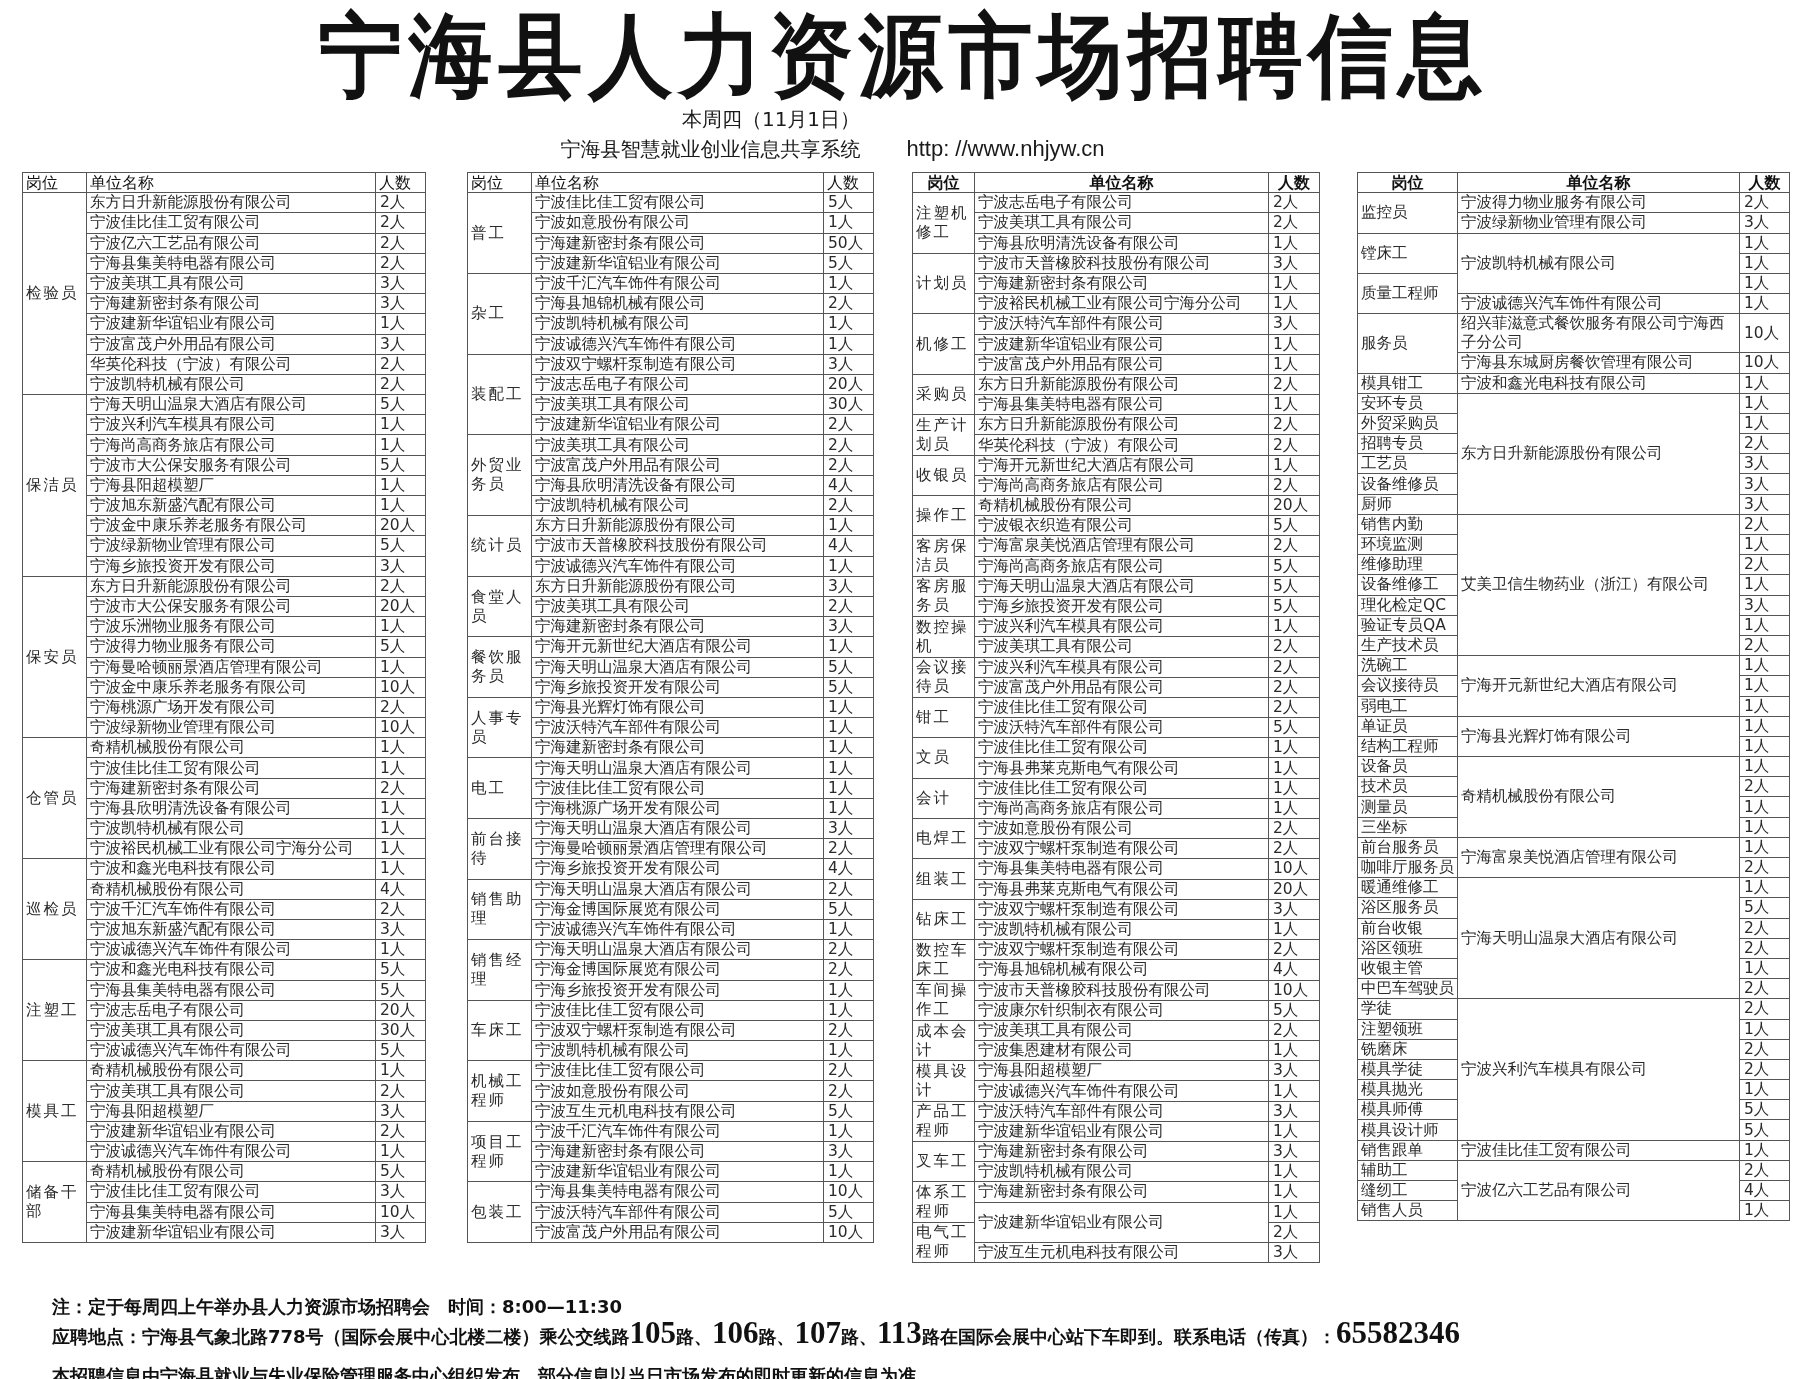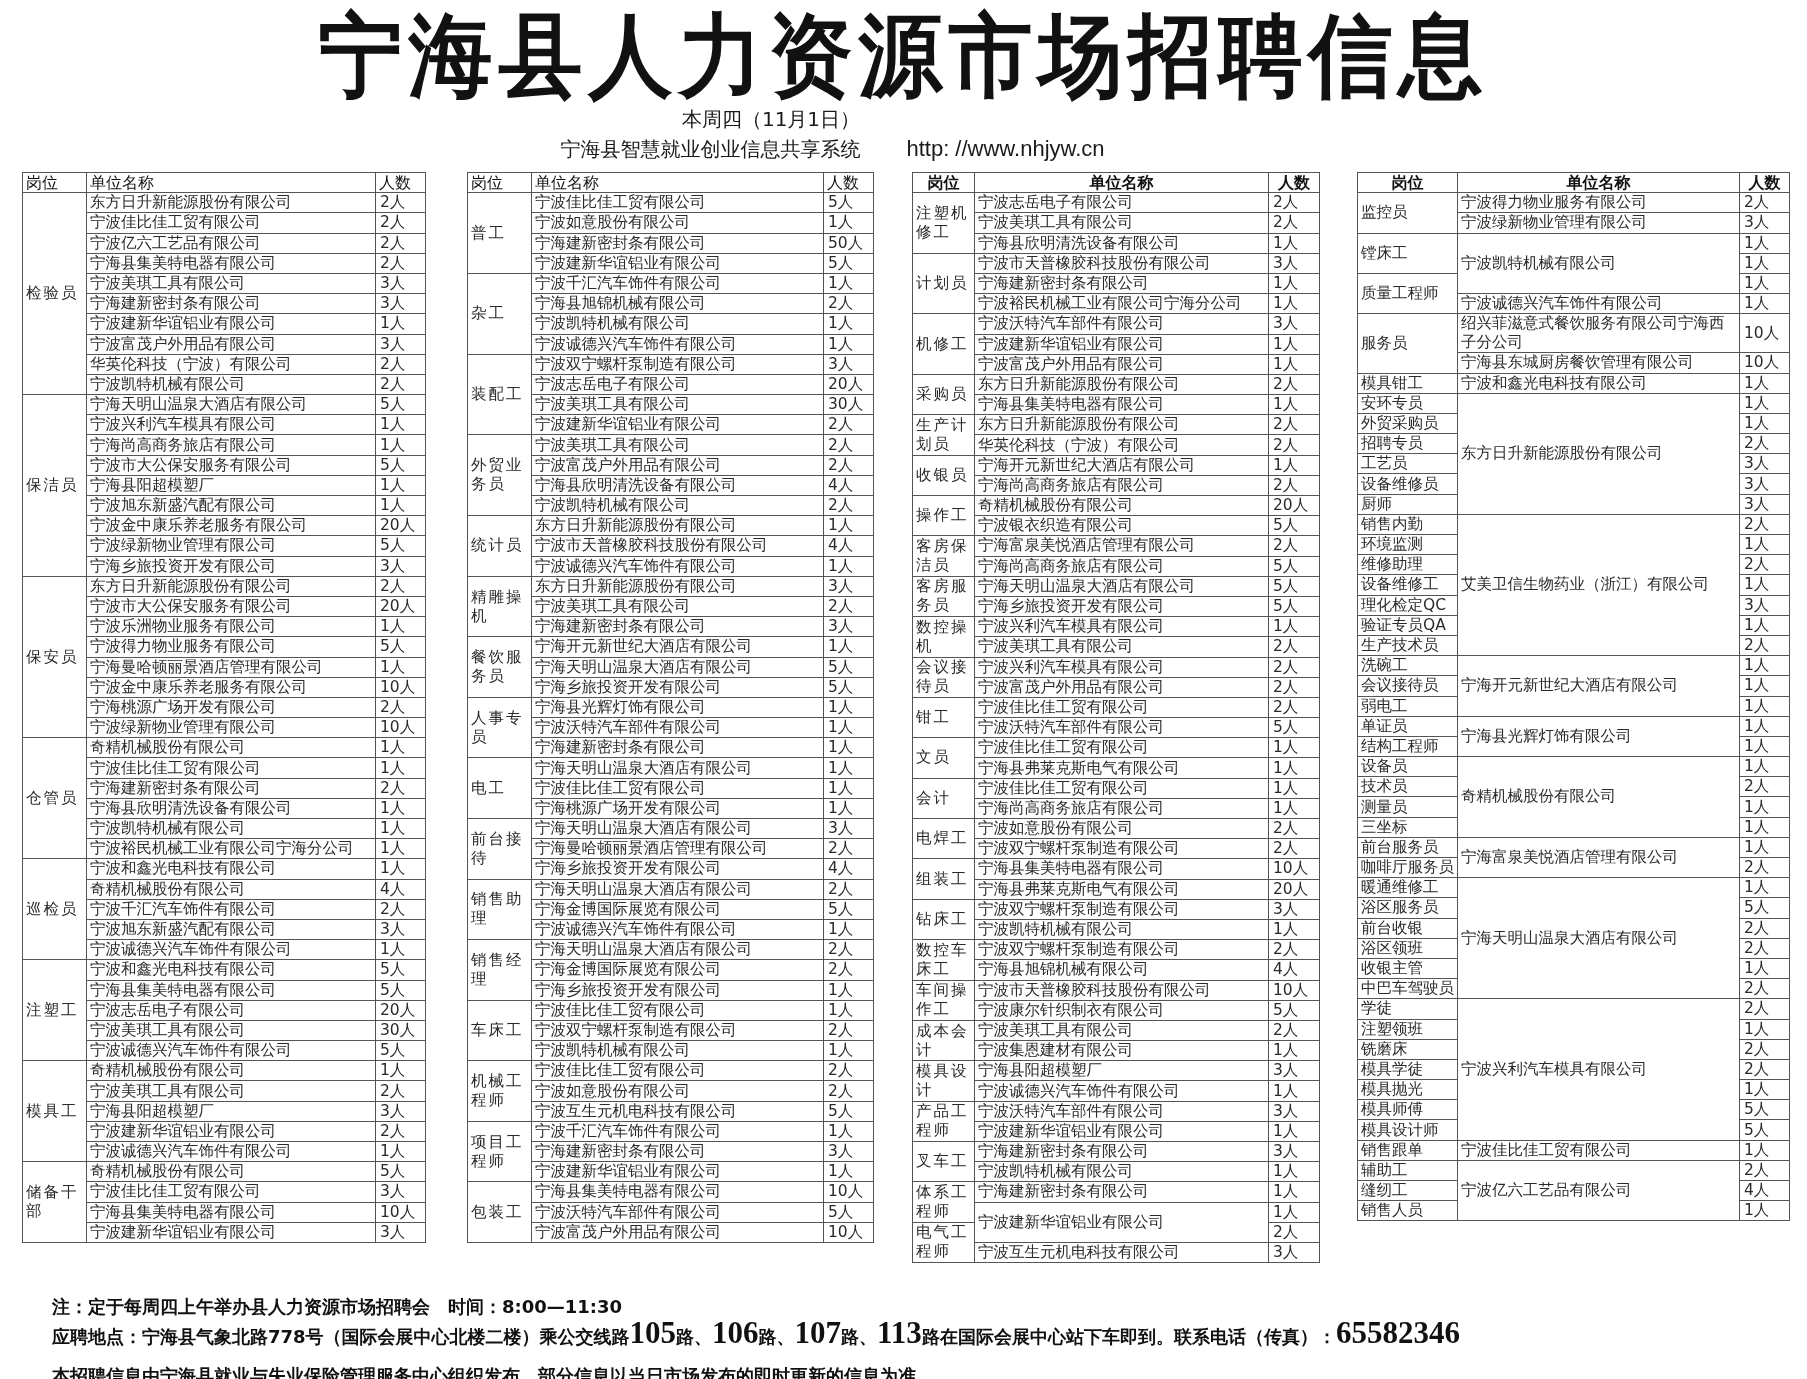--- a/index.html
+++ b/index.html
@@ -354,21 +354,21 @@
         </tr>
         <tr>
           <td>宁波市天普橡胶科技股份有限公司</td>
           <td class="cnt">4人</td>
         </tr>
         <tr>
           <td>宁波诚德兴汽车饰件有限公司</td>
           <td class="cnt">1人</td>
         </tr>
         <tr>
-          <td class="pos" rowspan="3">精雕操机</td>
+          <td class="pos" rowspan="3">食堂人员</td>
           <td>东方日升新能源股份有限公司</td>
           <td class="cnt">3人</td>
         </tr>
         <tr>
           <td>宁波美琪工具有限公司</td>
           <td class="cnt">2人</td>
         </tr>
         <tr>
           <td>宁海建新密封条有限公司</td>
           <td class="cnt">3人</td>

